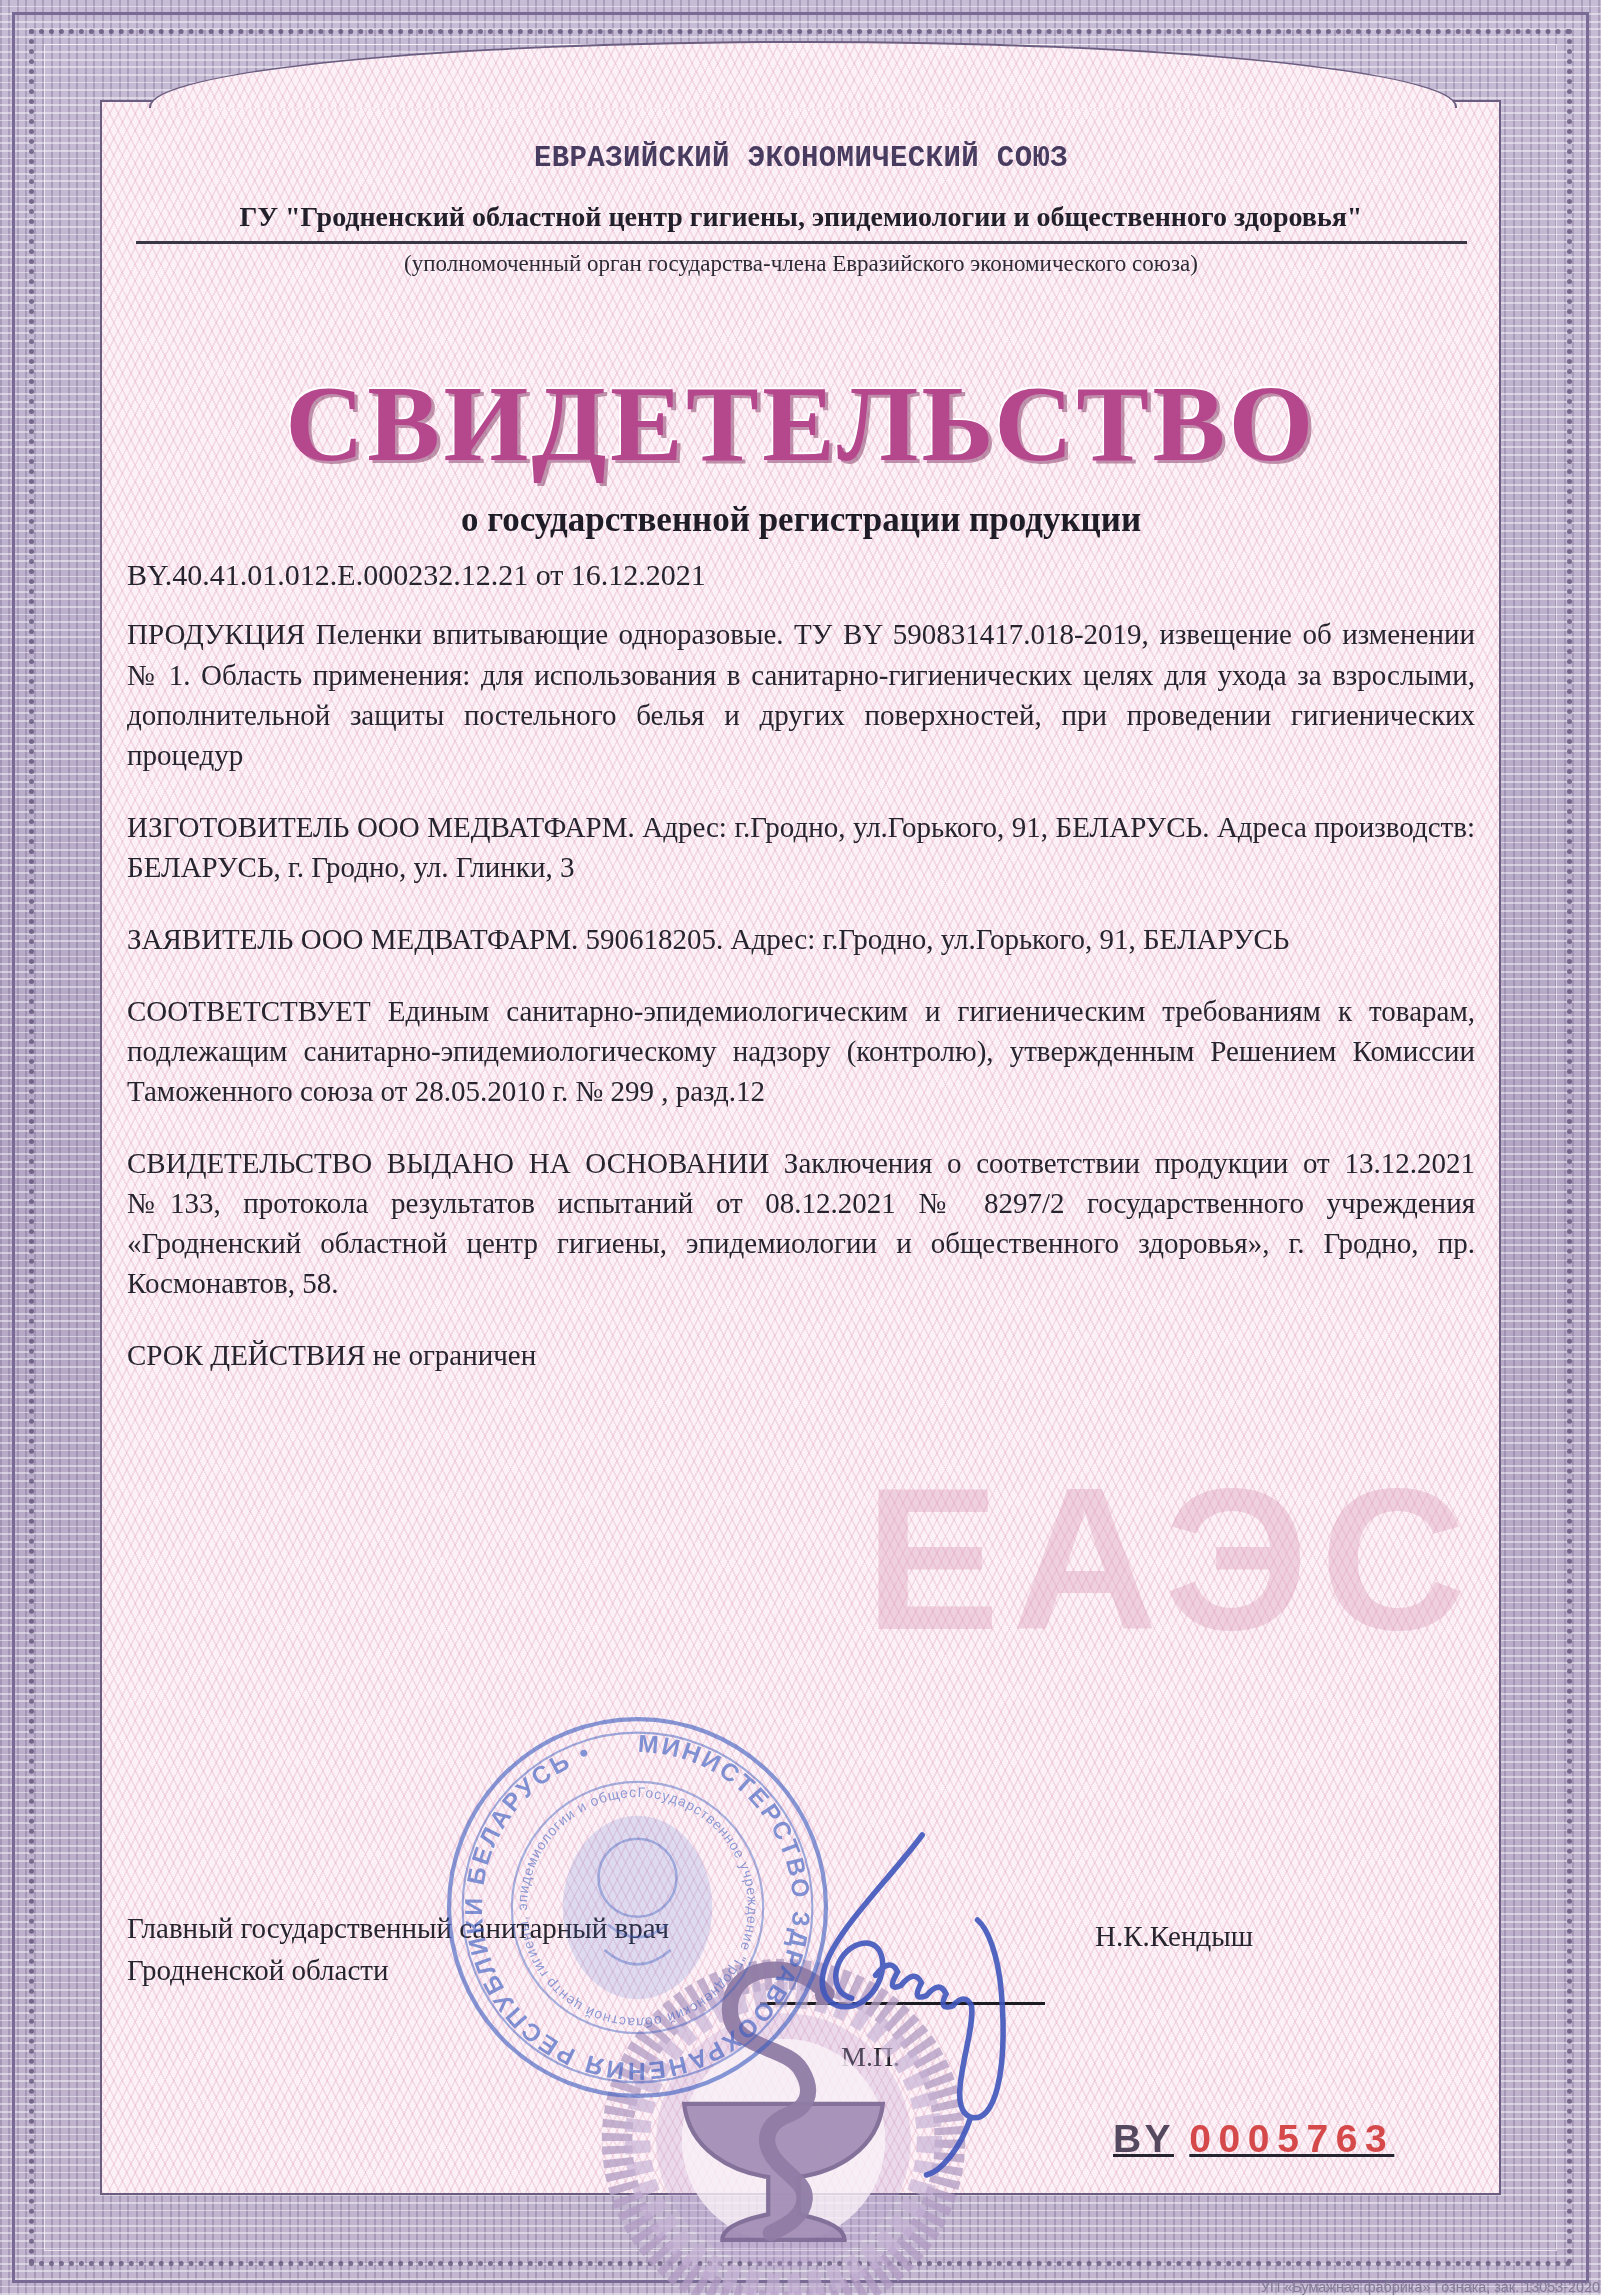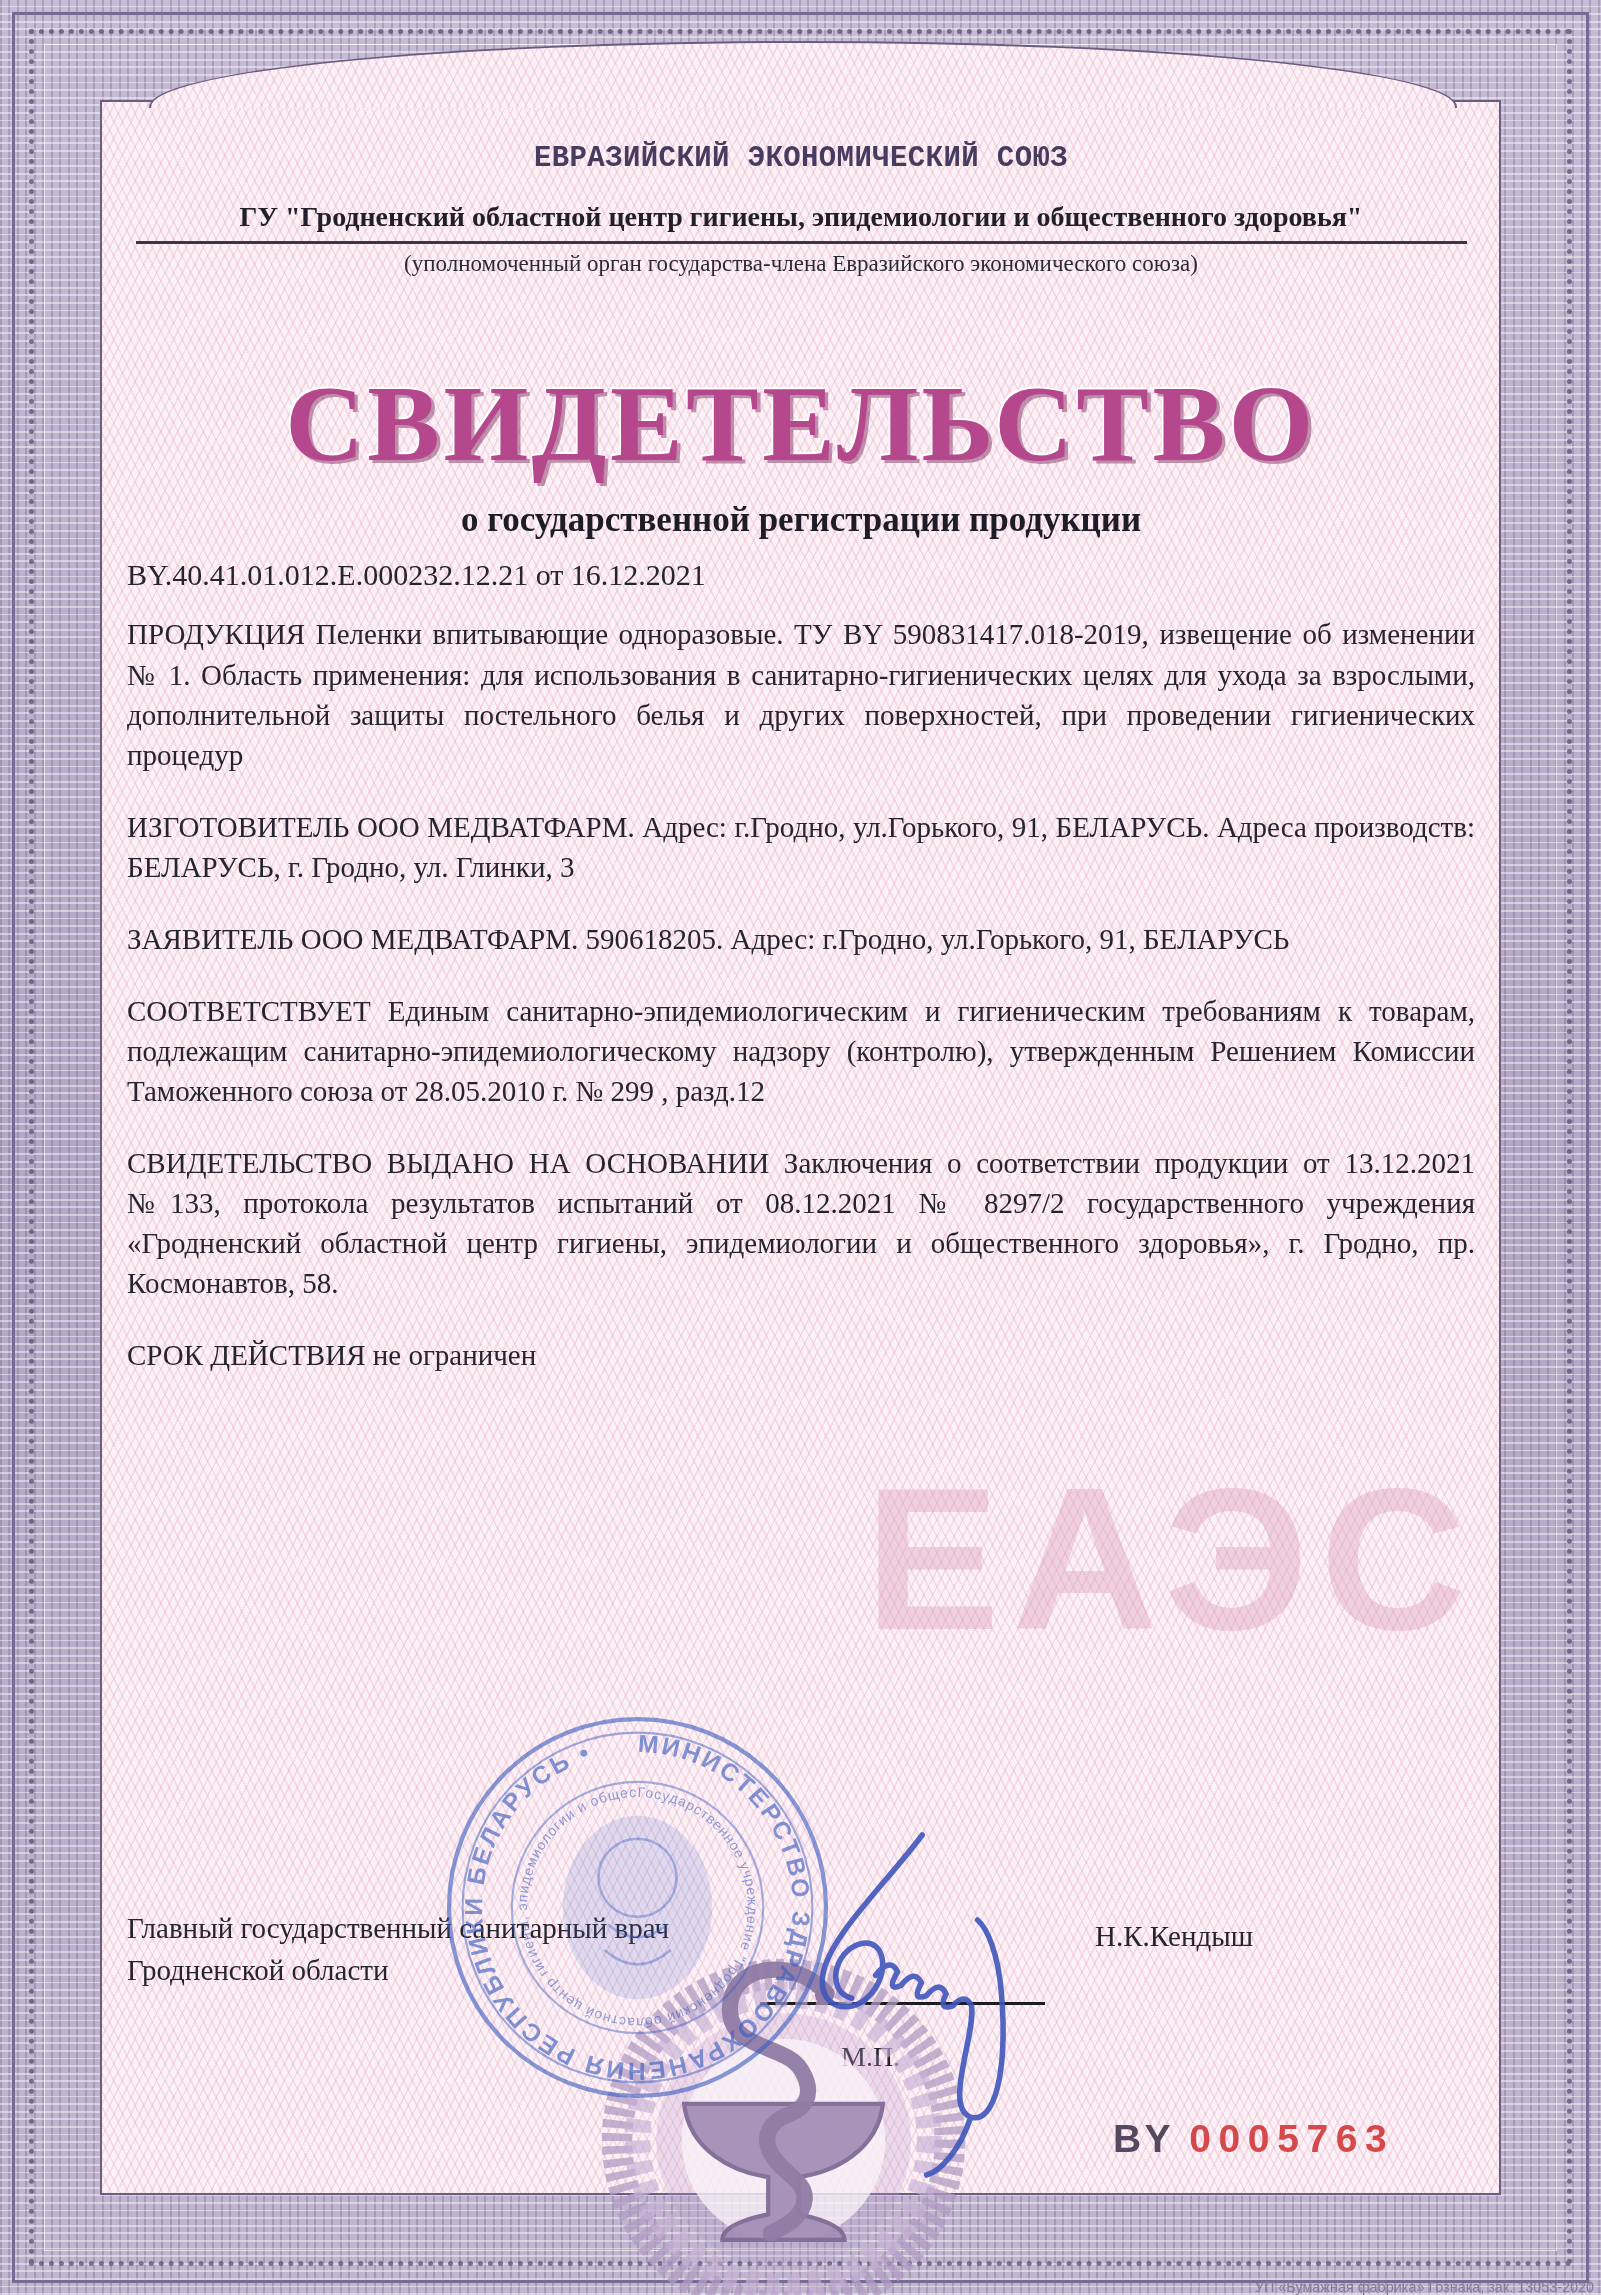--- a/index.html
+++ b/index.html
@@ -60,24 +60,24 @@
     letter-spacing:12px; color:rgba(219,156,183,.38); user-select:none;padding-left:24px;}
   .sig-block{position:absolute; left:127px; top:1907px; right:126px; height:221px; font-size:29px;}
   .sig-role{position:absolute; left:0; top:0; width:663px; line-height:1.45;}
   .sig-line{position:absolute; left:633px; top:95px; width:285px; border-bottom:3.4px solid #1c1c22;}
   .sig-name{position:absolute; left:968px; top:13px;}
   .sig-mp{position:absolute; left:714px; top:134px; font-size:28px;}
   .stamp{position:absolute; left:438px; top:1708px; width:399px; height:399px; z-index:3; opacity:.82;}
   .rosette{position:absolute; left:584px; top:1941px; width:399px; height:399px; z-index:2;}
   .signature-svg{position:absolute; left:748px; top:1818px; width:340px; height:374px; z-index:4;}
   .form-number{position:absolute; left:1113px; top:2117px; z-index:5;
-    font-family:"Liberation Sans",sans-serif; font-weight:bold; font-size:39px; letter-spacing:3.4px;}
+    font-family:"Liberation Sans",sans-serif; font-weight:bold; font-size:39px; letter-spacing:3.4px;text-decoration:underline;}
   .form-number .prefix{color:#55495f; margin-right:15.3px;}
   .form-number .digits{color:#d5494a; letter-spacing:7.6px;}
-  .printer-note{position:absolute; right:7px; bottom:0px; z-index:6;
+  .printer-note{position:absolute; right:1px; bottom:0px; z-index:6;
     font-family:"Liberation Sans",sans-serif; font-size:14.4px; color:#837a96;}
 </style>
 </head>
 <body>
 
 <div class="page">
   <div class="band"></div>
   <div class="frame-outer"></div>
   <div class="frame-dots"></div>
   <div class="frame-mid"></div>

